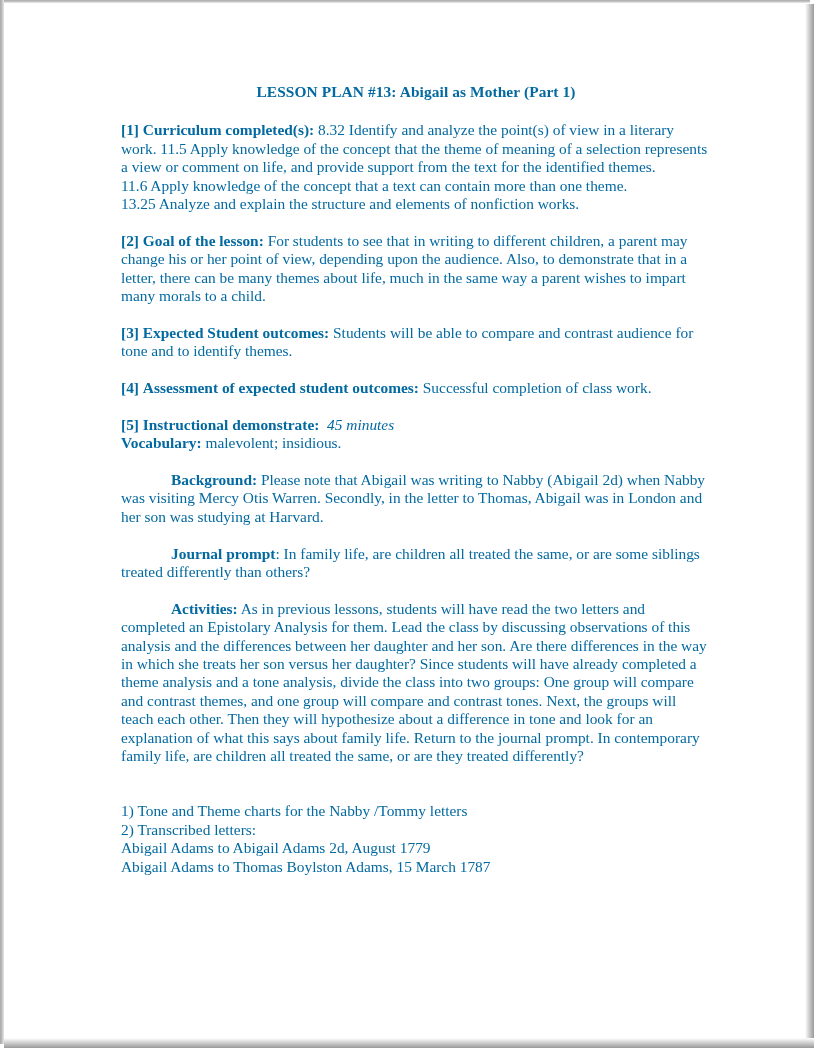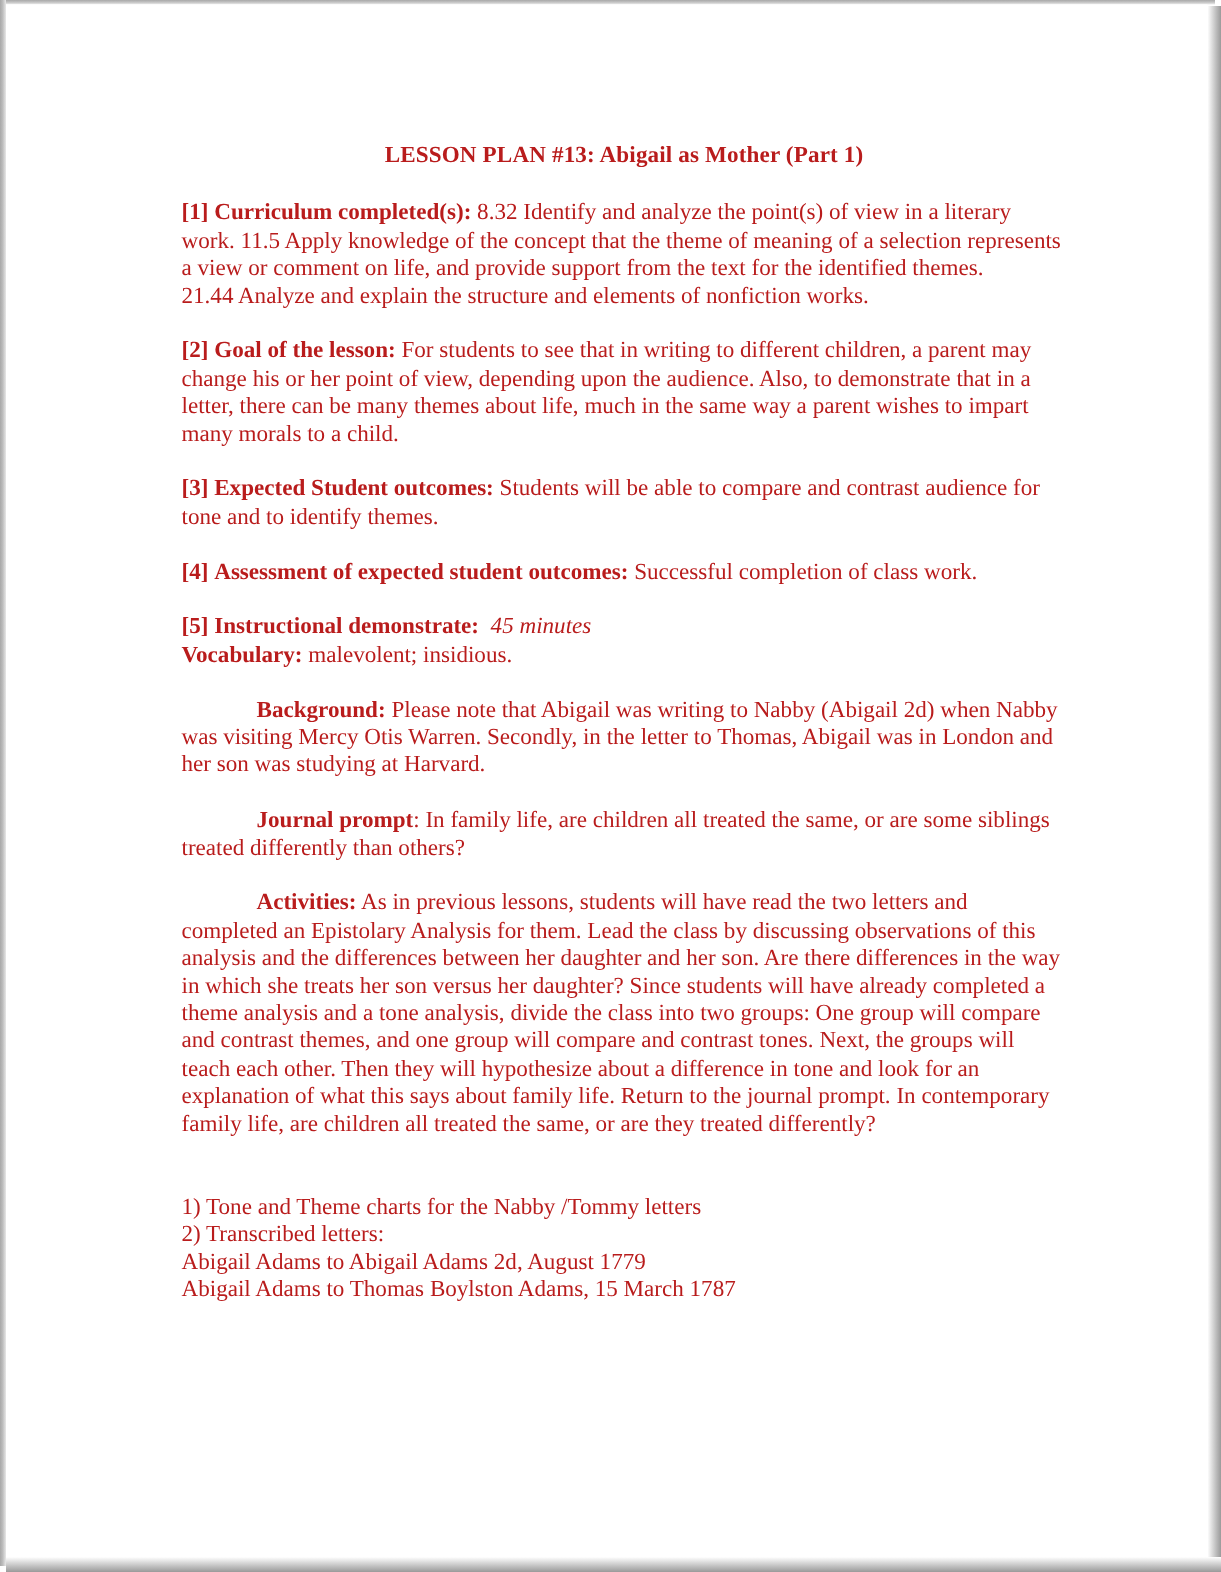--- a/index.html
+++ b/index.html
@@ -43,23 +43,23 @@
     left: 4px;
     top: 3px;
     width: 801px;
     height: 1035px;
     background: #ffffff;
   }
 
   .doc-body {
     position: absolute;
     left: 117px;
-    top: 92px;
+    top: 80px;
     width: 590px;
-    color: #b91c1c;
+    color: #0369a1;
     font-size: 15.4px;
     line-height: 18.4px;
     text-align: left;
   }
 
   .doc-title {
     text-align: center;
     font-weight: bold;
     font-size: 15.4px;
     line-height: 18.4px;
@@ -107,21 +107,22 @@
 <div class="edge edge-right"></div>
 <div class="edge edge-bottom"></div>
 
 <div id="page">
 
   <div class="doc-body">
 
     <div class="doc-title">LESSON PLAN #13: Abigail as Mother (Part 1)</div>
 
     <p class="block"><b>[1]</b><span> </span><b>Curriculum completed(s):</b><span> 8.32 Identify and analyze the point(s) of view in a literary work. 11.5 Apply knowledge of the concept that the theme of meaning of a selection represents a view or comment on life, and provide support from the text for the identified themes.</span></p>
-    <p class="block">21.44 Analyze and explain the structure and elements of nonfiction works.</p>
+    <p class="block">11.6 Apply knowledge of the concept that a text can contain more than one theme.</p>
+    <p class="block">13.25 Analyze and explain the structure and elements of nonfiction works.</p>
 
     <div class="gap"></div>
 
     <p class="block"><b>[2]</b><span> </span><b>Goal of the lesson:</b><span> For students to see that in writing to different children, a parent may change his or her point of view, depending upon the audience. Also, to demonstrate that in a letter, there can be many themes about life, much in the same way a parent wishes to impart many morals to a child.</span></p>
 
     <div class="gap"></div>
 
     <p class="block"><b>[3]</b><span> </span><b>Expected Student outcomes:</b><span> Students will be able to compare and contrast audience for tone and to identify themes.</span></p>
 
     <div class="gap"></div>

